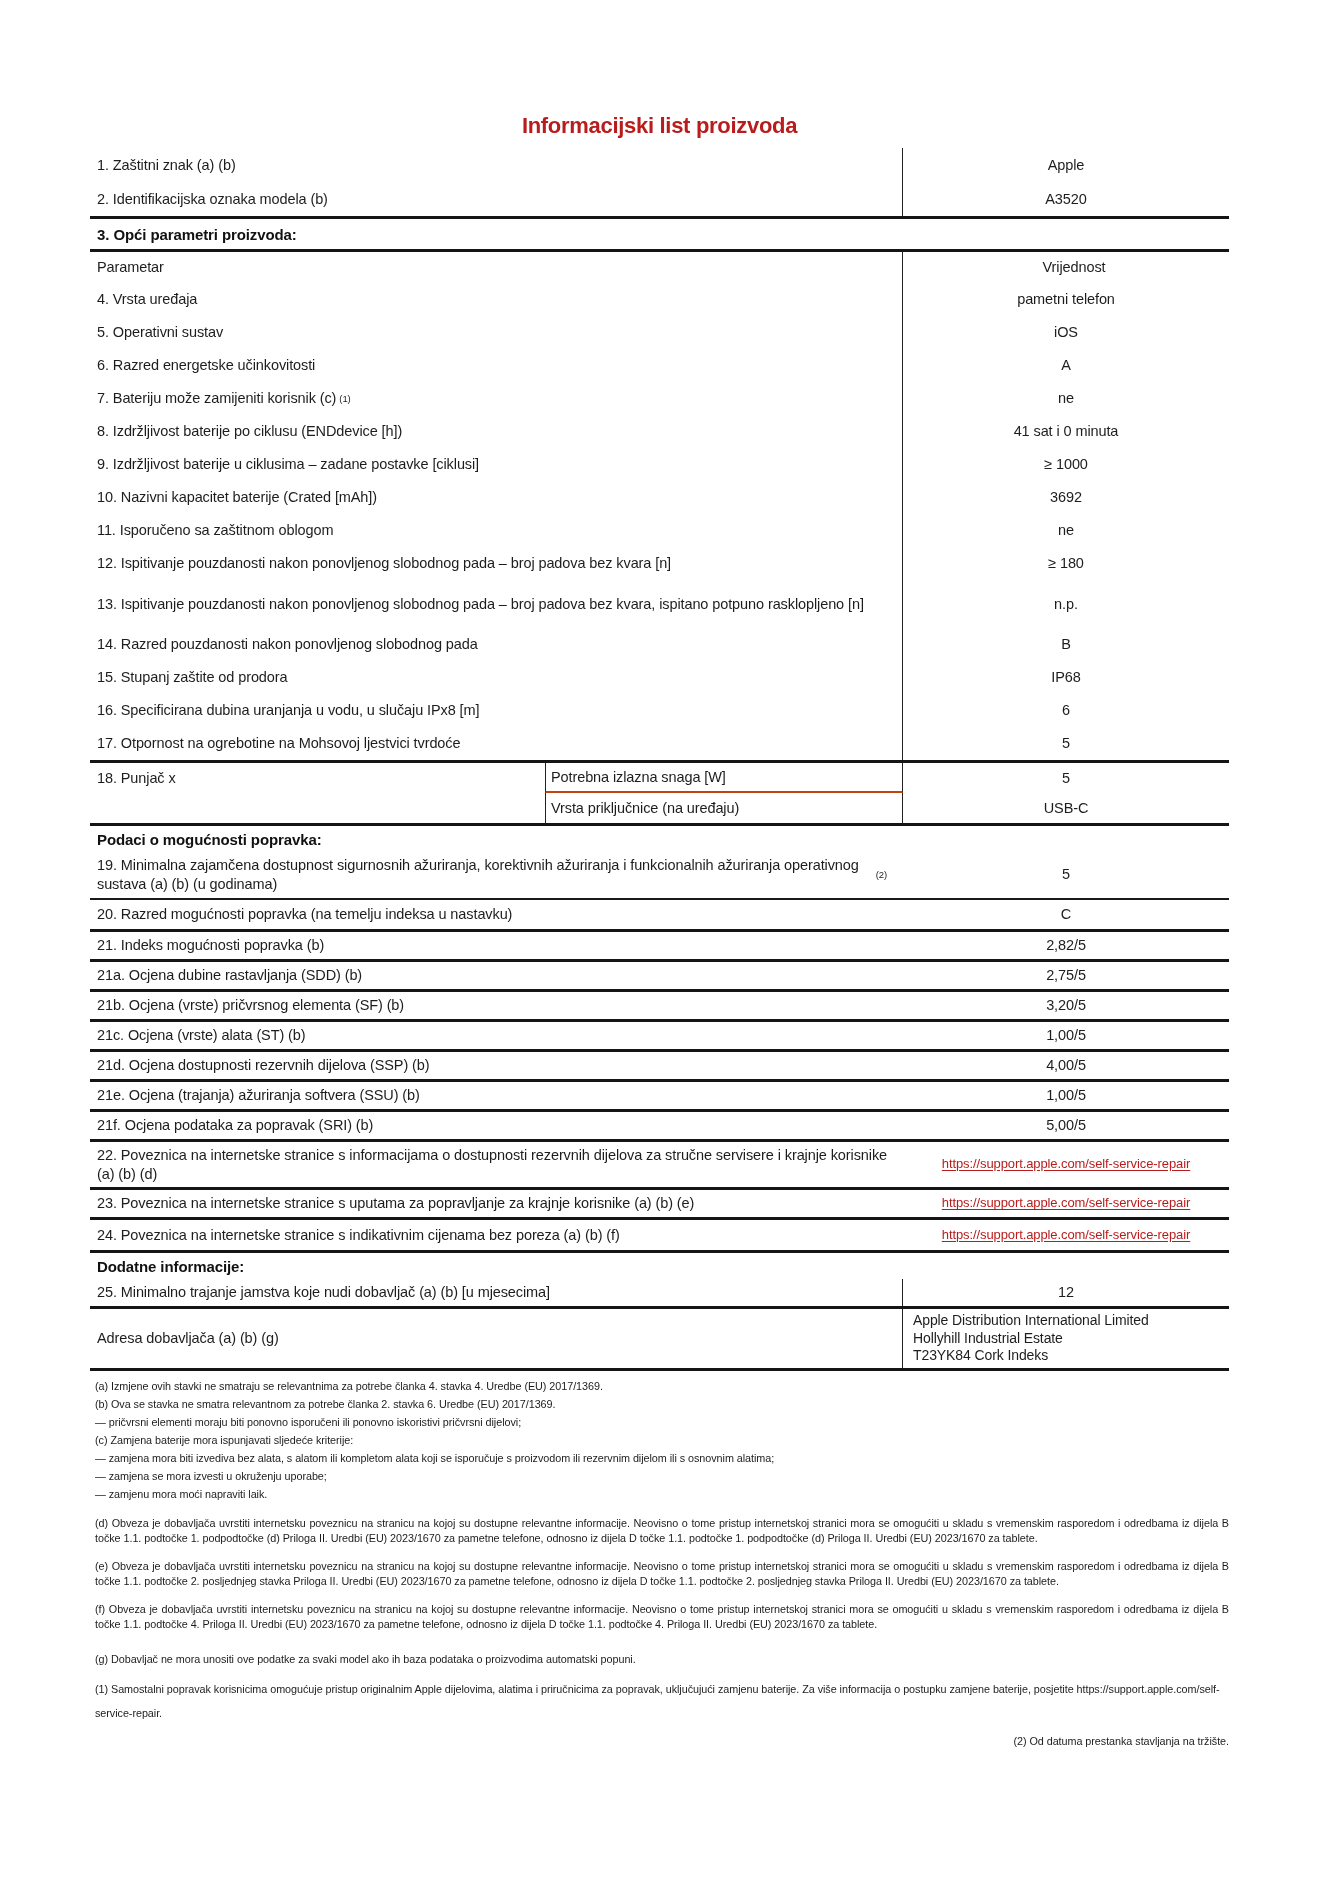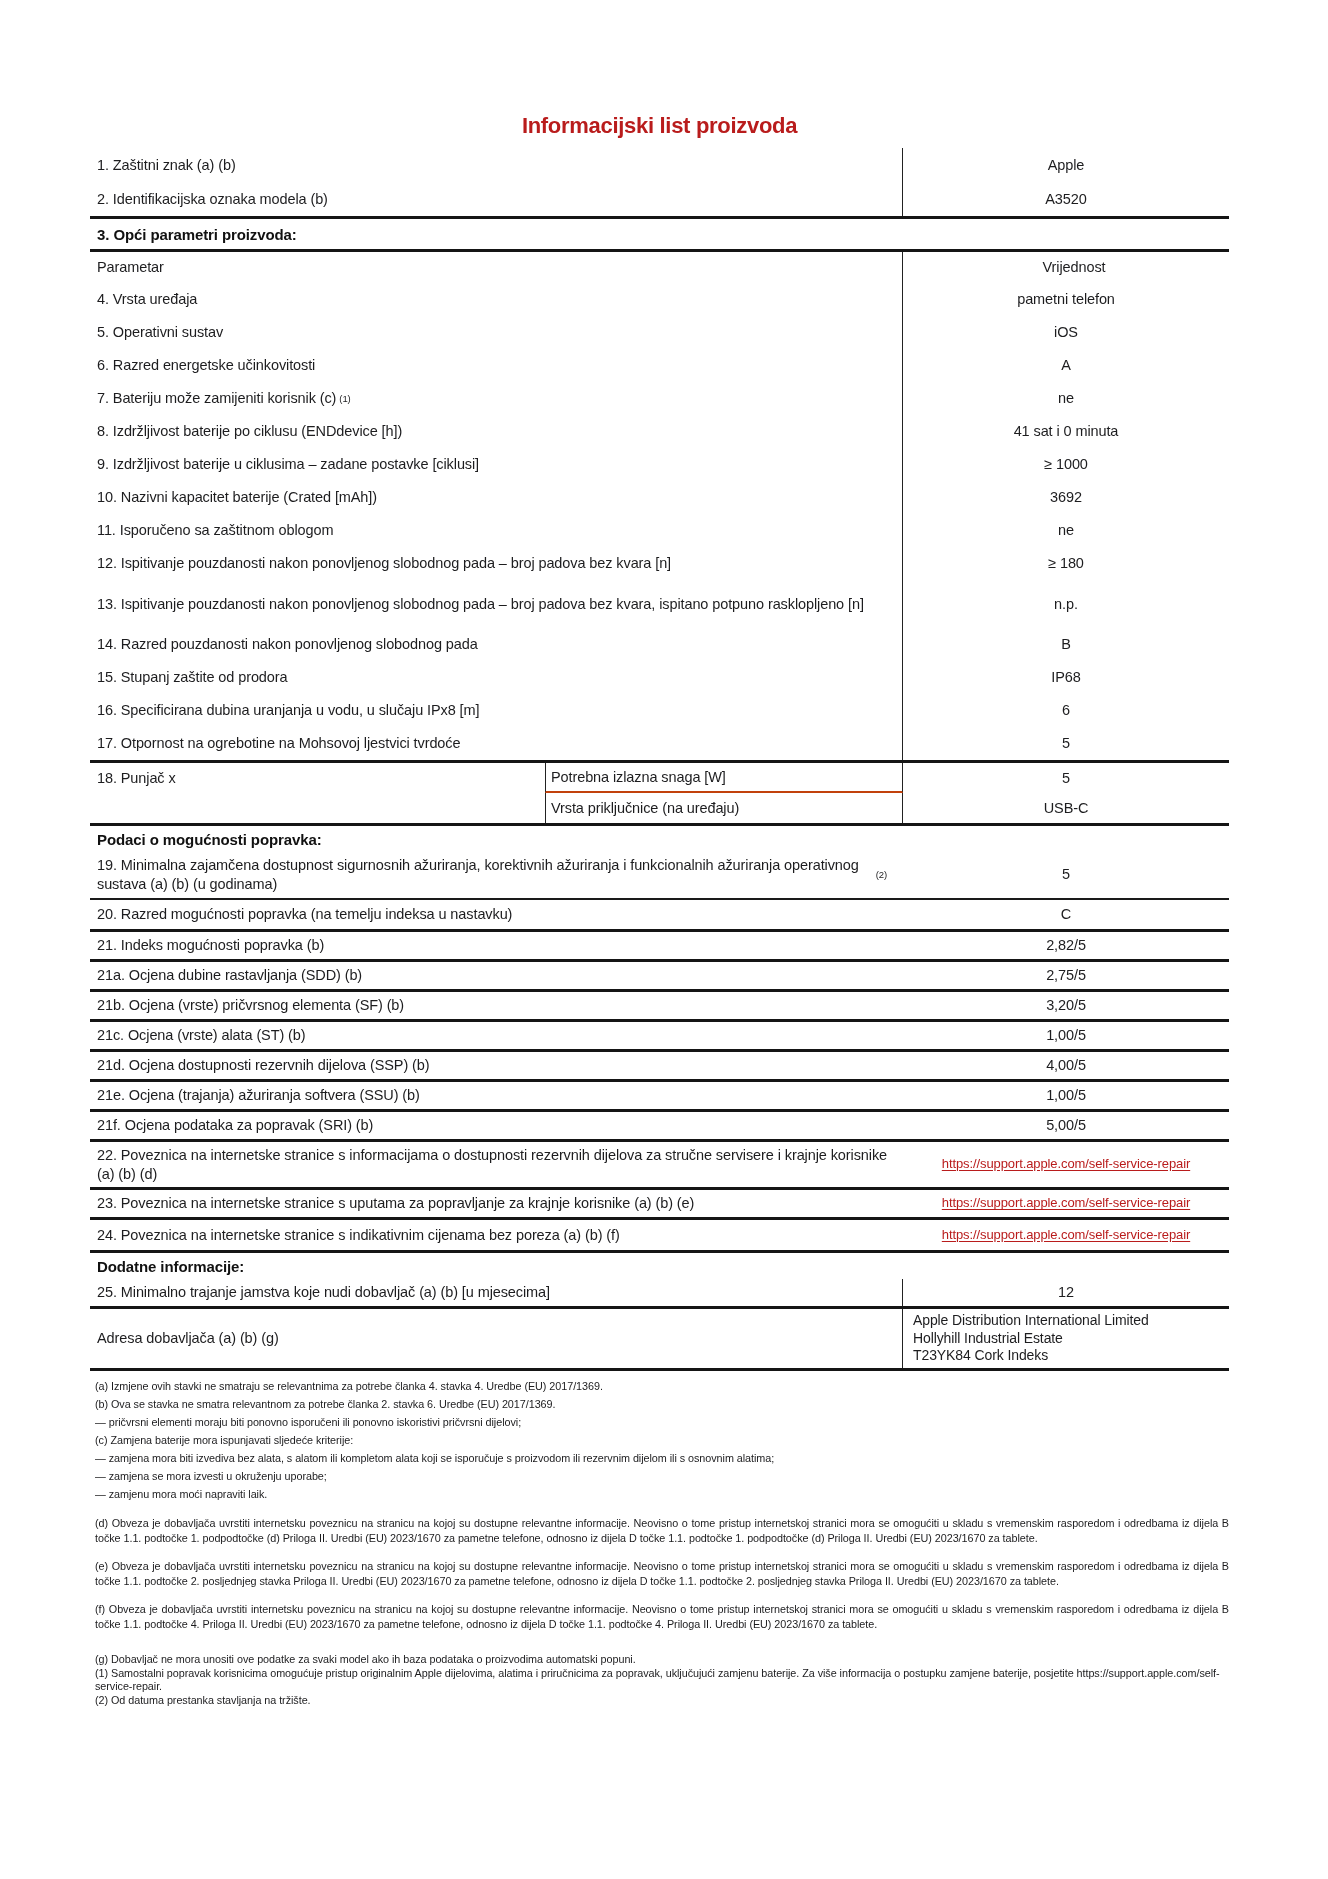--- a/index.html
+++ b/index.html
@@ -73,22 +73,22 @@
   
   .address-cell {
     flex:1; display:flex; flex-direction:column; justify-content:center;
     padding:3px 4px 3px 10px; font-size:14px; line-height:17.5px;
   }
   
   .footnotes { margin-top:6px; font-size:10.8px; color:#1c1c1e; letter-spacing:-0.05px; padding-left:5px; }
   .fn-item { line-height:18px; }
   .fn-para { margin-top:13px; line-height:15px; text-align:justify; }
   .fn-single { margin-top:20px; line-height:15px; }
-  .fn-note1 { margin-top:0; line-height:13px; }
-  .fn-note2 { line-height:15px; }
+  .fn-note1 { margin-top:10px; line-height:24px; }
+  .fn-note2 { margin-top:9px; line-height:15px;text-align:right; }
 </style>
 </head>
 <body>
 
 <div class="content">
 
   <h1 class="title">Informacijski list proizvoda</h1>
 
   <div class="bb3">
     <div class="row h34 divided">

